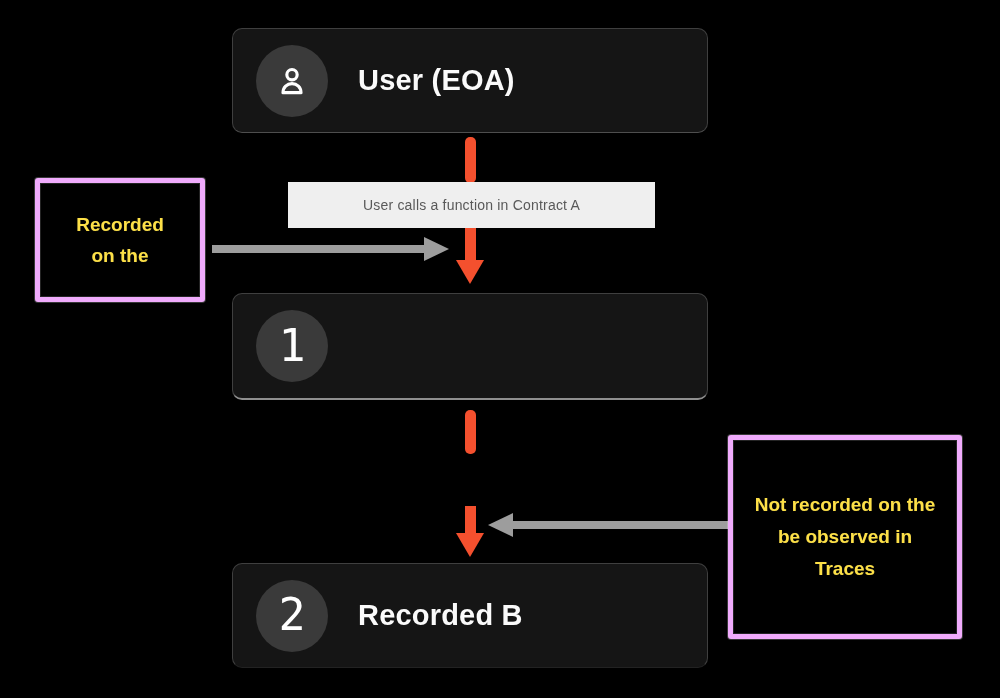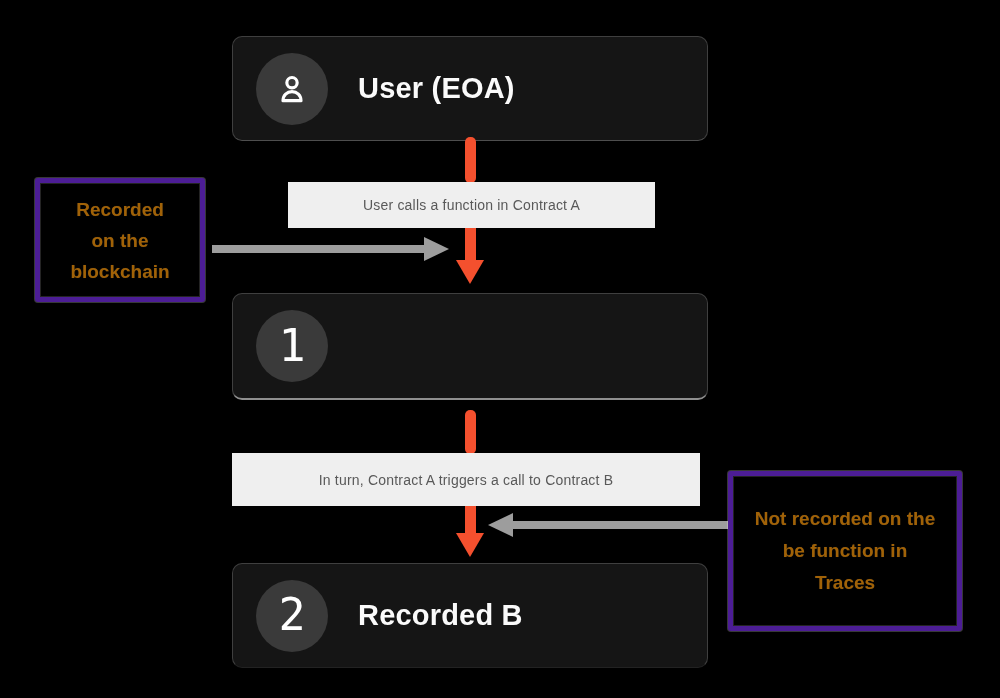--- a/index.html
+++ b/index.html
@@ -7,21 +7,21 @@
     position:relative;width:1000px;height:698px;background:#000;overflow:hidden;
     font-family:"Liberation Sans", sans-serif;
   }
   
   .node{
     position:absolute;left:232px;width:476px;height:105px;
     background:#151515;border-radius:10px;
     border:1px solid rgba(255,255,255,0.18);
     display:flex;align-items:center;box-sizing:border-box;
   }
-  .node-user{top:36px;border-bottom-color:#4e4e4e;}
+  .node-user{top:28px;border-bottom-color:#4e4e4e;}
   .node-a{top:293px;height:107px;border-bottom:2px solid #8f8f8f;}
   .node-b{top:563px;border-bottom-color:#222;}
   .badge{
     width:72px;height:72px;border-radius:50%;background:#3a3a3a;
     margin-left:23px;flex:0 0 auto;
     display:flex;align-items:center;justify-content:center;
   }
   .badge-num{
     font-family:"DejaVu Sans Mono", monospace;
     font-size:45px;color:#fff;font-weight:400;line-height:1;
@@ -54,29 +54,29 @@
   
   .edge-label{
     position:absolute;background:#efefef;color:#595959;
     display:flex;align-items:center;justify-content:center;
     font-size:14px;letter-spacing:0.2px;
   }
   .edge-label.l1{left:288px;top:182px;width:367px;height:46px;}
   .edge-label.l2{left:232px;top:453px;width:468px;height:53px;}
   
   .note{
-    position:absolute;background:#000;border:5px solid #4c1d95;border-radius:3px;
+    position:absolute;background:#000;border:5px solid #f0abfc;border-radius:3px;
     box-shadow:0 0 0 1px rgba(255,255,255,0.22), inset 0 0 0 1px rgba(255,255,255,0.14);
     display:flex;flex-direction:column;align-items:center;justify-content:center;
-    color:#a16207;font-weight:bold;font-size:19px;line-height:31px;text-align:center;
+    color:#fde047;font-weight:bold;font-size:19px;line-height:31px;text-align:center;
     text-shadow:0 0 1px rgba(255,255,255,0.12);
     box-sizing:border-box;
   }
   .note-left{left:35px;top:178px;width:170px;height:124px;}
-  .note-right{left:728px;top:435px;width:234px;height:160px;line-height:32px;margin-top:36px;}
+  .note-right{left:728px;top:435px;width:234px;height:204px;line-height:32px;}
   
   .user-icon{width:40px;height:40px;display:block;}
 </style>
 </head>
 <body>
 
 <div class="stage">
 
   <div class="node node-user">
     <div class="badge">
@@ -89,41 +89,39 @@
   </div>
 
   <div class="oshaft s1"></div>
   <div class="edge-label l1">User calls a function in Contract A</div>
   <div class="oshaft s2"></div>
   <div class="ohead h1"></div>
 
   <div class="note note-left">
     <div>Recorded</div>
     <div>on the</div>
-    <div>blockchain</div>
   </div>
   <div class="gshaft left"></div>
   <div class="ghead point-right"></div>
 
   <div class="node node-a">
     <div class="badge">
       <span class="badge-num">1</span>
     </div>
   </div>
 
   <div class="oshaft s3"></div>
-  <div class="edge-label l2">In turn, Contract A triggers a call to Contract B</div>
   <div class="oshaft s4"></div>
   <div class="ohead h2"></div>
 
   <div class="gshaft right"></div>
   <div class="ghead point-left"></div>
   <div class="note note-right">
     <div>Not recorded on the</div>
-    <div>be function in</div>
+    <div>be observed in</div>
     <div>Traces</div>
   </div>
 
   <div class="node node-b">
     <div class="badge">
       <span class="badge-num">2</span>
     </div>
     <div class="node-title">Recorded B</div>
   </div>
 

